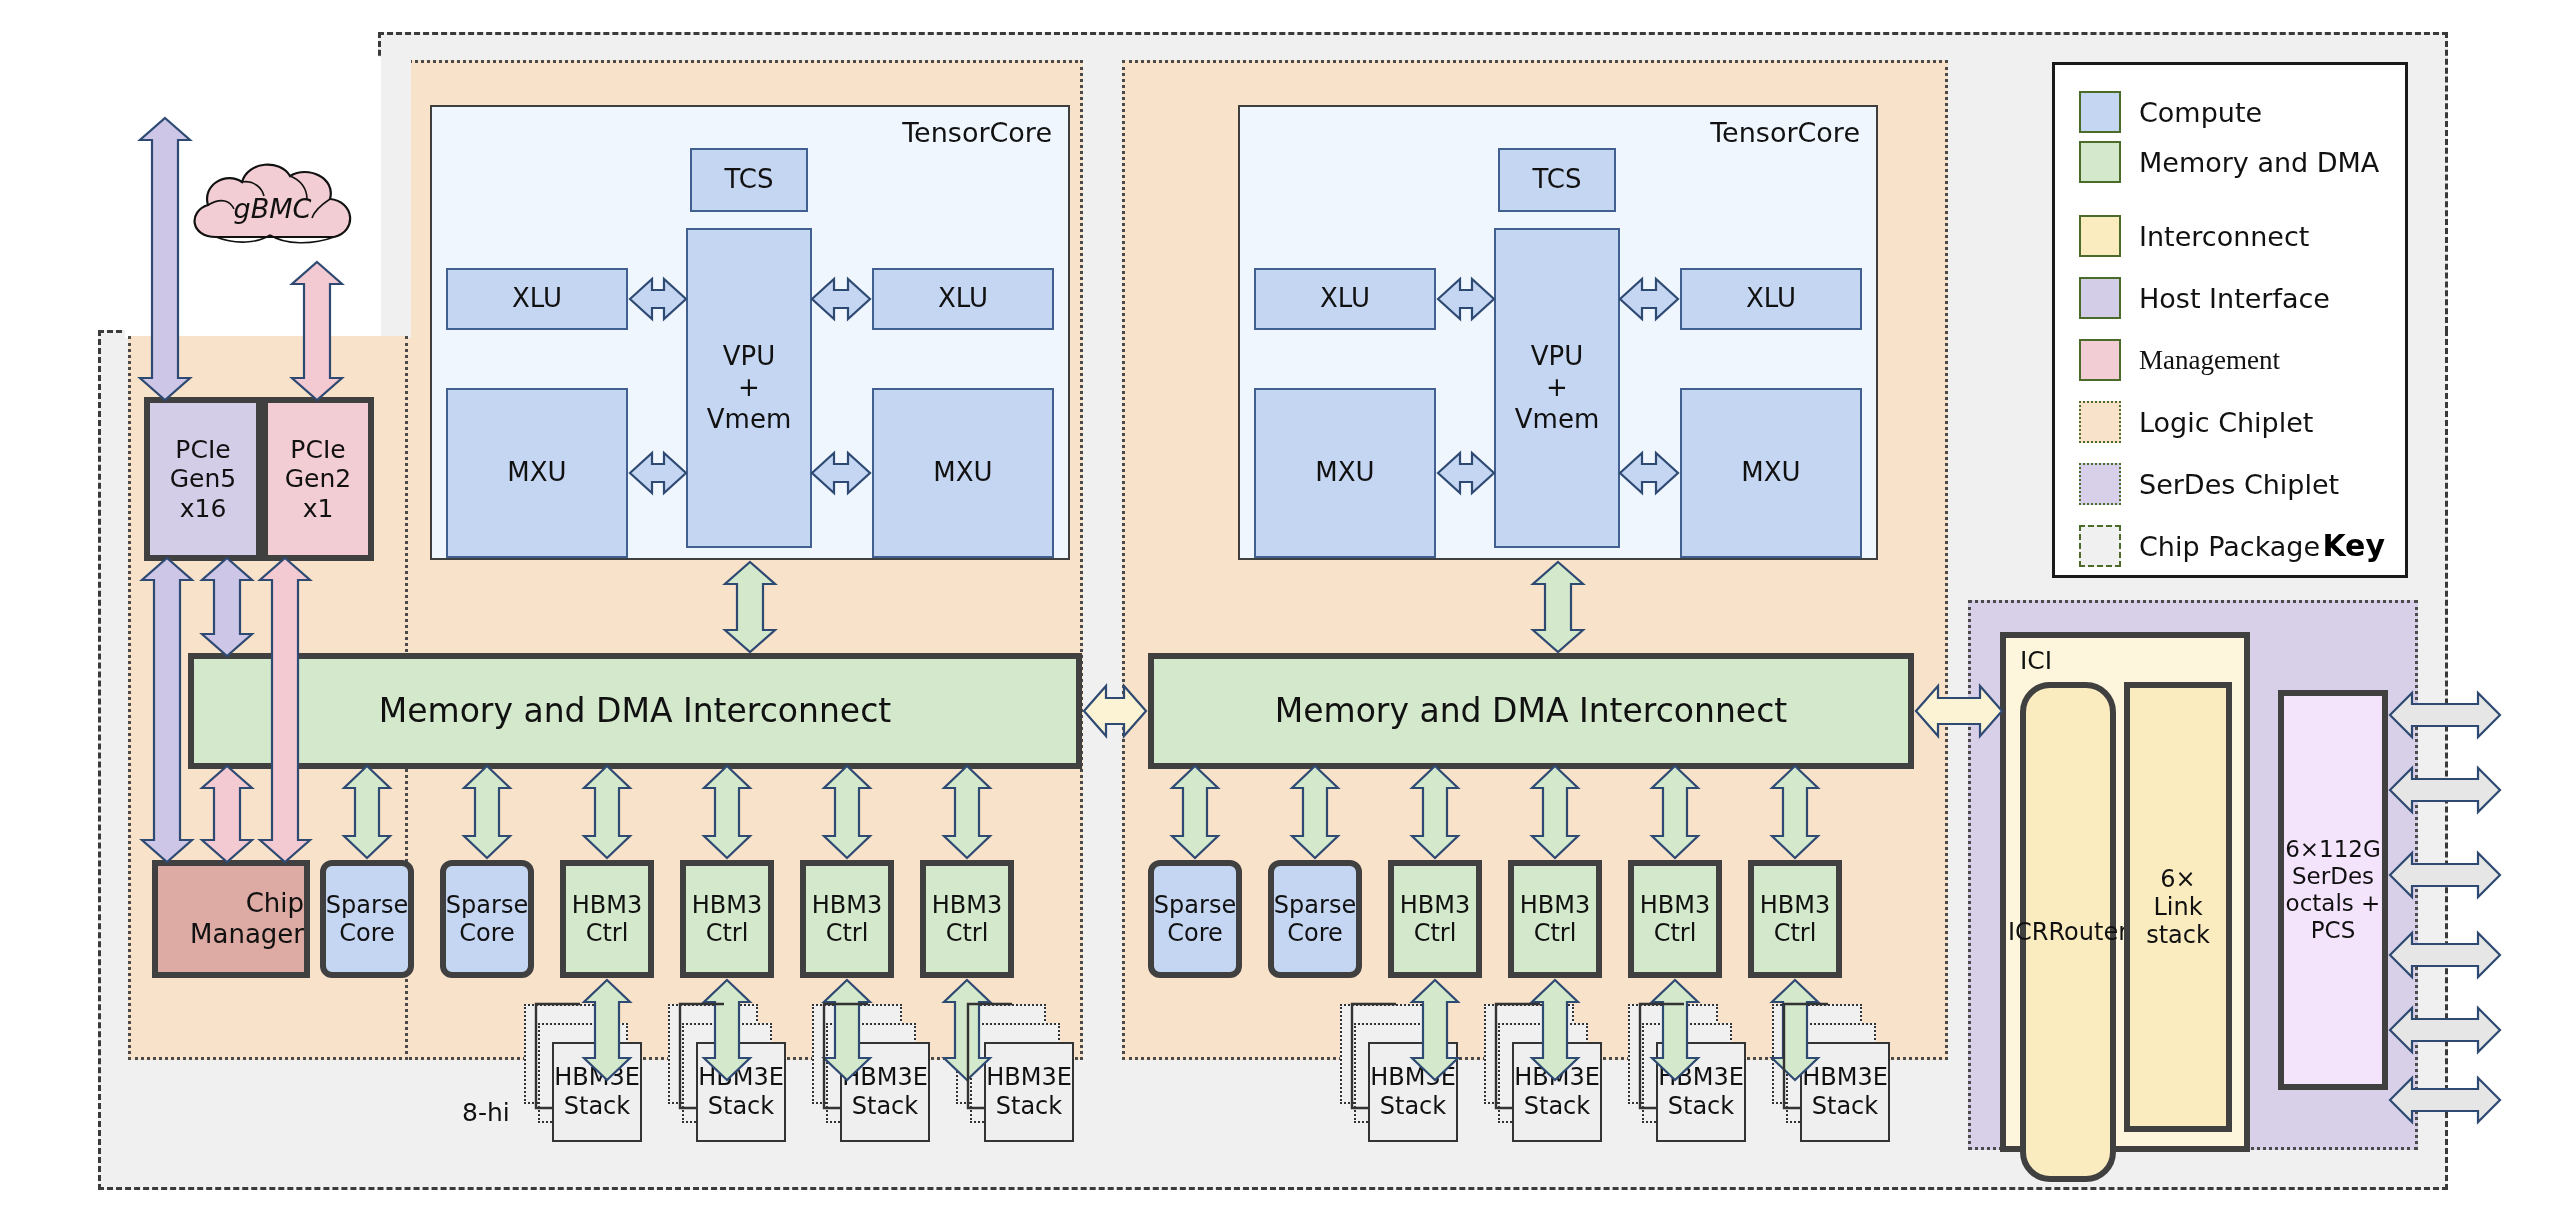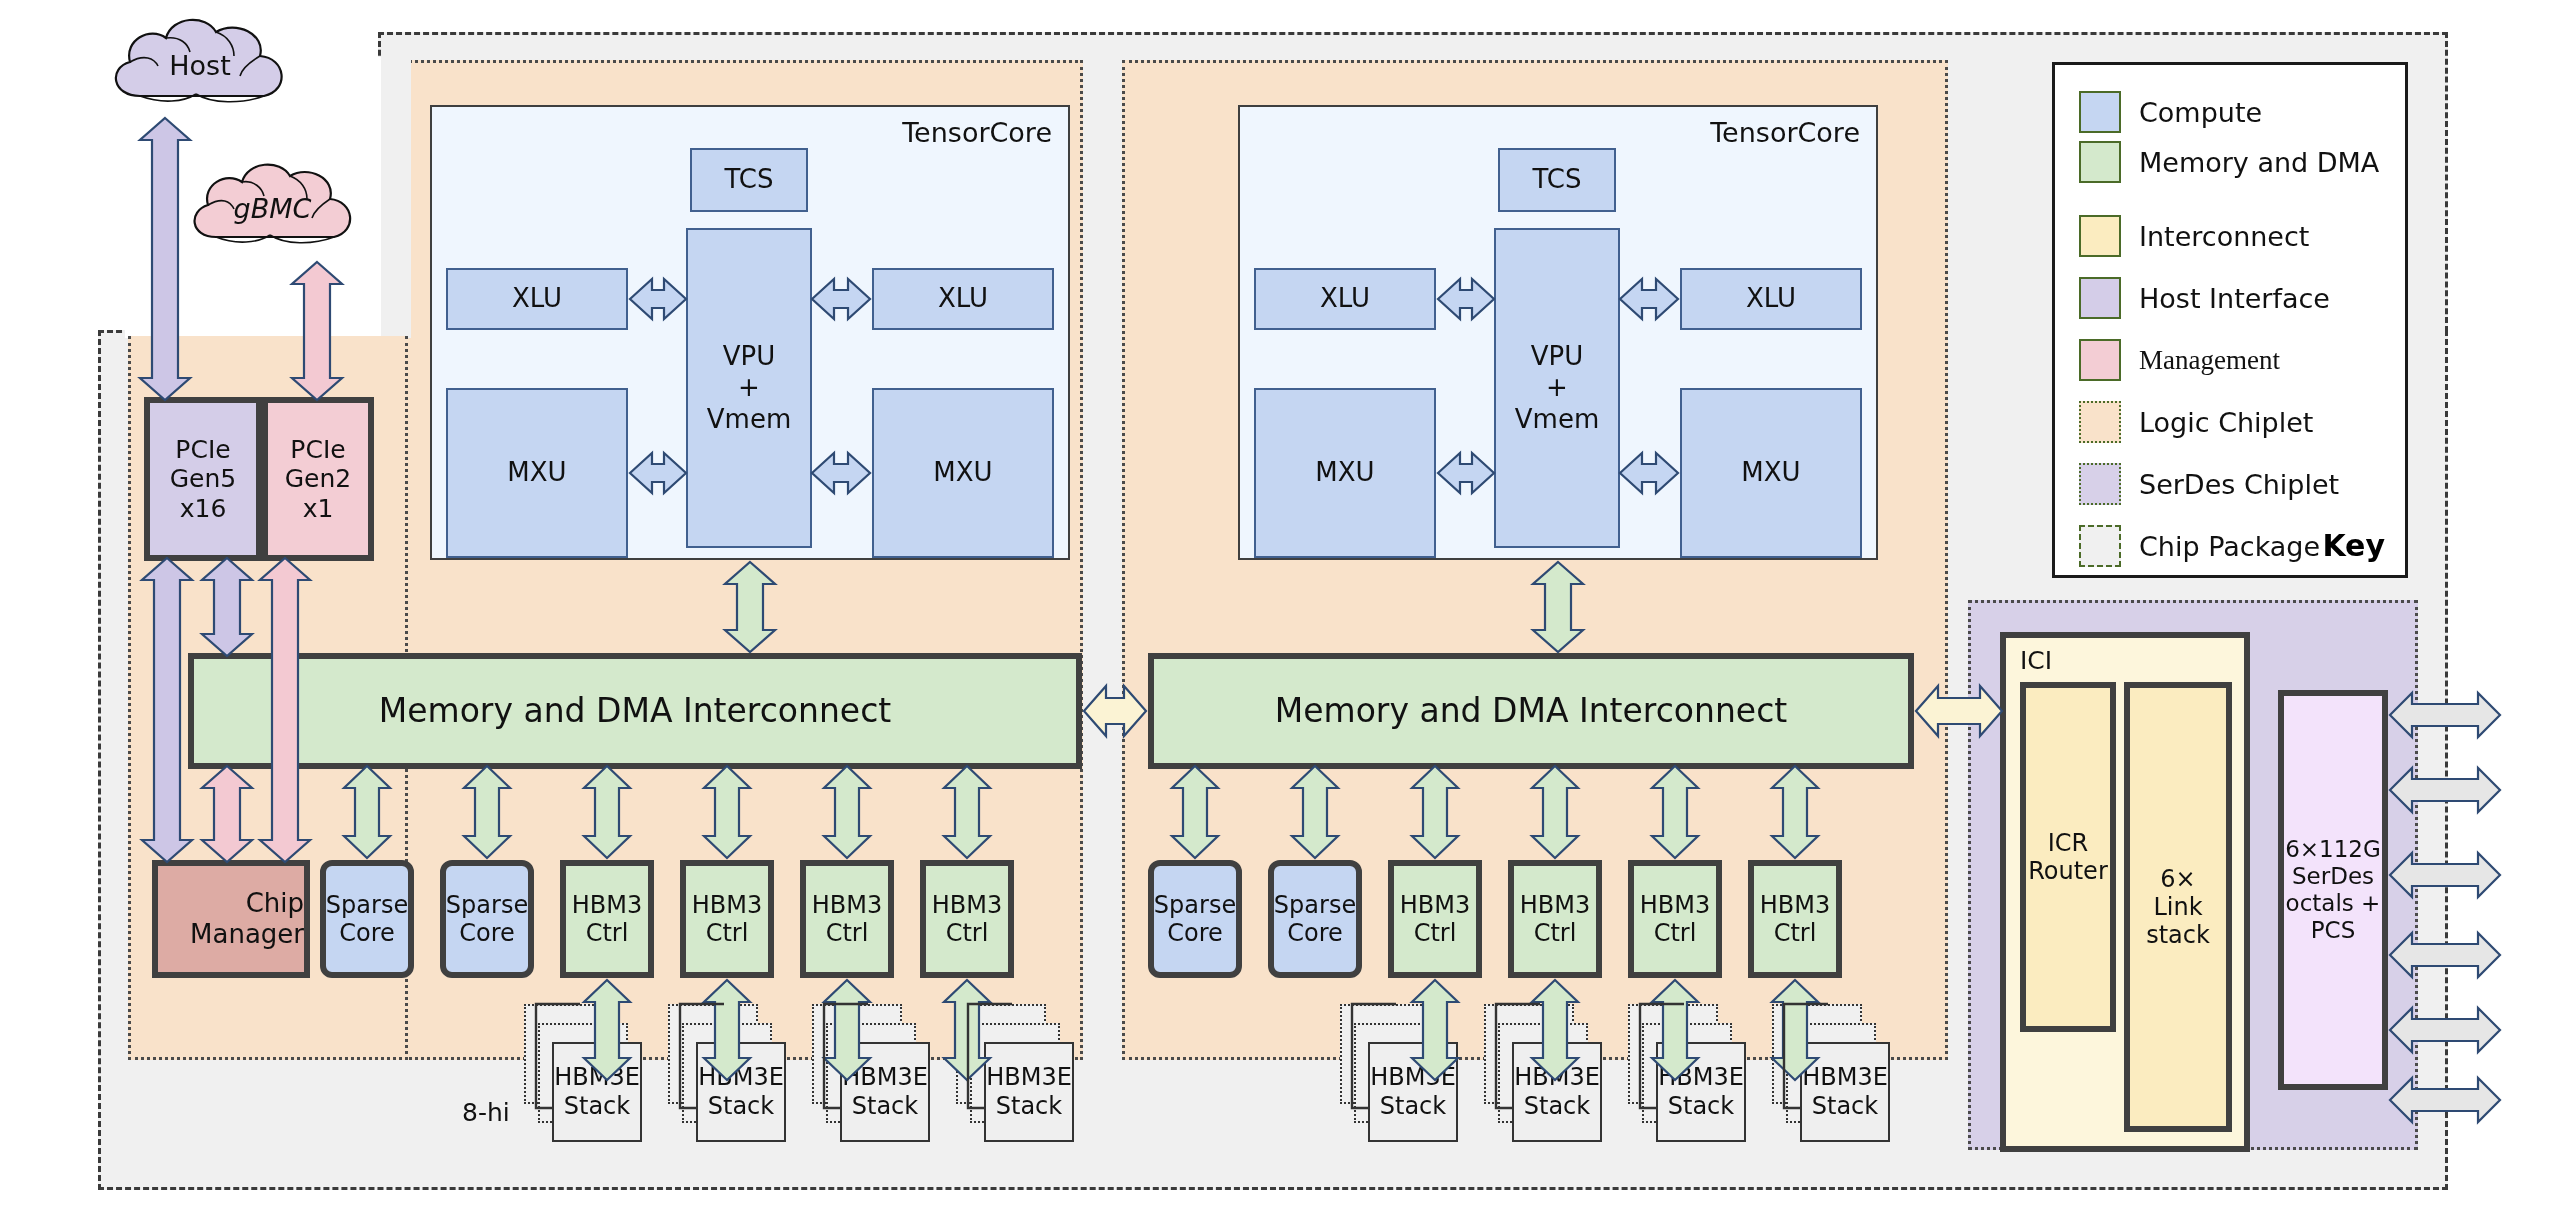--- a/index.html
+++ b/index.html
@@ -110,33 +110,20 @@
   <div class="abs logic-chiplet" style="left:128px;top:60px;width:955px;height:1000px;"></div>
 
   <div class="abs" style="left:125px;top:57px;width:282px;height:281px;background:#ffffff;"></div>
   <div class="abs" style="left:381px;top:36px;width:30px;height:302px;background:#f0f0f0;"></div>
   <div class="abs logic-chiplet" style="left:128px;top:336px;width:280px;height:724px;border-top:none;"></div>
 
   <div class="abs logic-chiplet" style="left:1122px;top:60px;width:826px;height:1000px;"></div>
 
   <div class="abs serdes-chiplet" style="left:1968px;top:600px;width:450px;height:550px;"></div>
 
-  <div class="cloud" style="left:100px;top:10px;width:200px;height:110px;">
-    <svg width="200" height="110" viewBox="0 0 200 110">
-      <path d="M40 86 C12 86 8 58 30 52 C24 30 50 16 66 28 C72 6 106 4 116 22
-               C136 10 166 24 160 46 C186 48 190 80 164 86 Z" fill="#d4cde8" stroke="#111" stroke-width="2.2"></path>
-      <path d="M30 52 C44 44 54 48 58 56" fill="none" stroke="#111" stroke-width="1.6"></path>
-      <path d="M66 28 C80 26 88 34 90 42" fill="none" stroke="#111" stroke-width="1.6"></path>
-      <path d="M116 22 C128 26 134 36 134 46" fill="none" stroke="#111" stroke-width="1.6"></path>
-      <path d="M160 46 C150 52 142 58 140 66" fill="none" stroke="#111" stroke-width="1.6"></path>
-      <path d="M40 86 C62 94 84 92 96 84" fill="none" stroke="#111" stroke-width="1.6"></path>
-      <path d="M96 84 C112 94 142 94 164 86" fill="none" stroke="#111" stroke-width="1.6"></path>
-    </svg>
-    <div class="lbl" style="top:40px;font-size:27px;">Host</div>
-  </div>
 
   <div class="cloud" style="left:180px;top:155px;width:185px;height:105px;font-style:italic;">
     <svg width="185" height="105" viewBox="0 0 185 105">
       <path d="M36 82 C10 82 8 56 28 50 C22 30 46 16 62 27 C68 6 100 4 110 21
                C128 10 156 23 150 44 C174 46 178 76 154 82 Z" fill="#f3cdd4" stroke="#111" stroke-width="2.2"></path>
       <path d="M28 50 C42 42 50 46 54 54" fill="none" stroke="#111" stroke-width="1.6"></path>
       <path d="M62 27 C74 25 82 33 84 41" fill="none" stroke="#111" stroke-width="1.6"></path>
       <path d="M110 21 C121 25 127 34 127 44" fill="none" stroke="#111" stroke-width="1.6"></path>
       <path d="M150 44 C141 50 134 56 132 63" fill="none" stroke="#111" stroke-width="1.6"></path>
       <path d="M36 82 C56 90 78 88 90 80" fill="none" stroke="#111" stroke-width="1.6"></path>
@@ -311,21 +298,21 @@
           <span>Stack</span>
         </div>
       </div>
     </div>
 
   <div class="plain-label" style="left:462px;top:1098px;">8-hi</div>
 
   <div class="abs blk blk-ici" style="left:2000px;top:632px;width:250px;height:520px;display:block;">
     <div class="ici-label">ICI</div>
   </div>
-  <div class="abs blk blk-intercon" style="left:2020px;top:682px;width:96px;height:350px;font-size:24px;flex-direction:column;">
+  <div class="abs blk blk-intercon" style="left:2020px;top:682px;width:96px;height:500px;font-size:24px;flex-direction:row;border-radius:30px;">
     <span>ICR</span>
     <span>Router</span>
   </div>
   <div class="abs blk blk-intercon" style="left:2124px;top:682px;width:108px;height:450px;font-size:24px;flex-direction:column;">
     <span>6×</span>
     <span>Link</span>
     <span>stack</span>
   </div>
 
   <div class="abs blk blk-serdes-b" style="left:2278px;top:690px;width:110px;height:400px;font-size:23px;flex-direction:column;">

